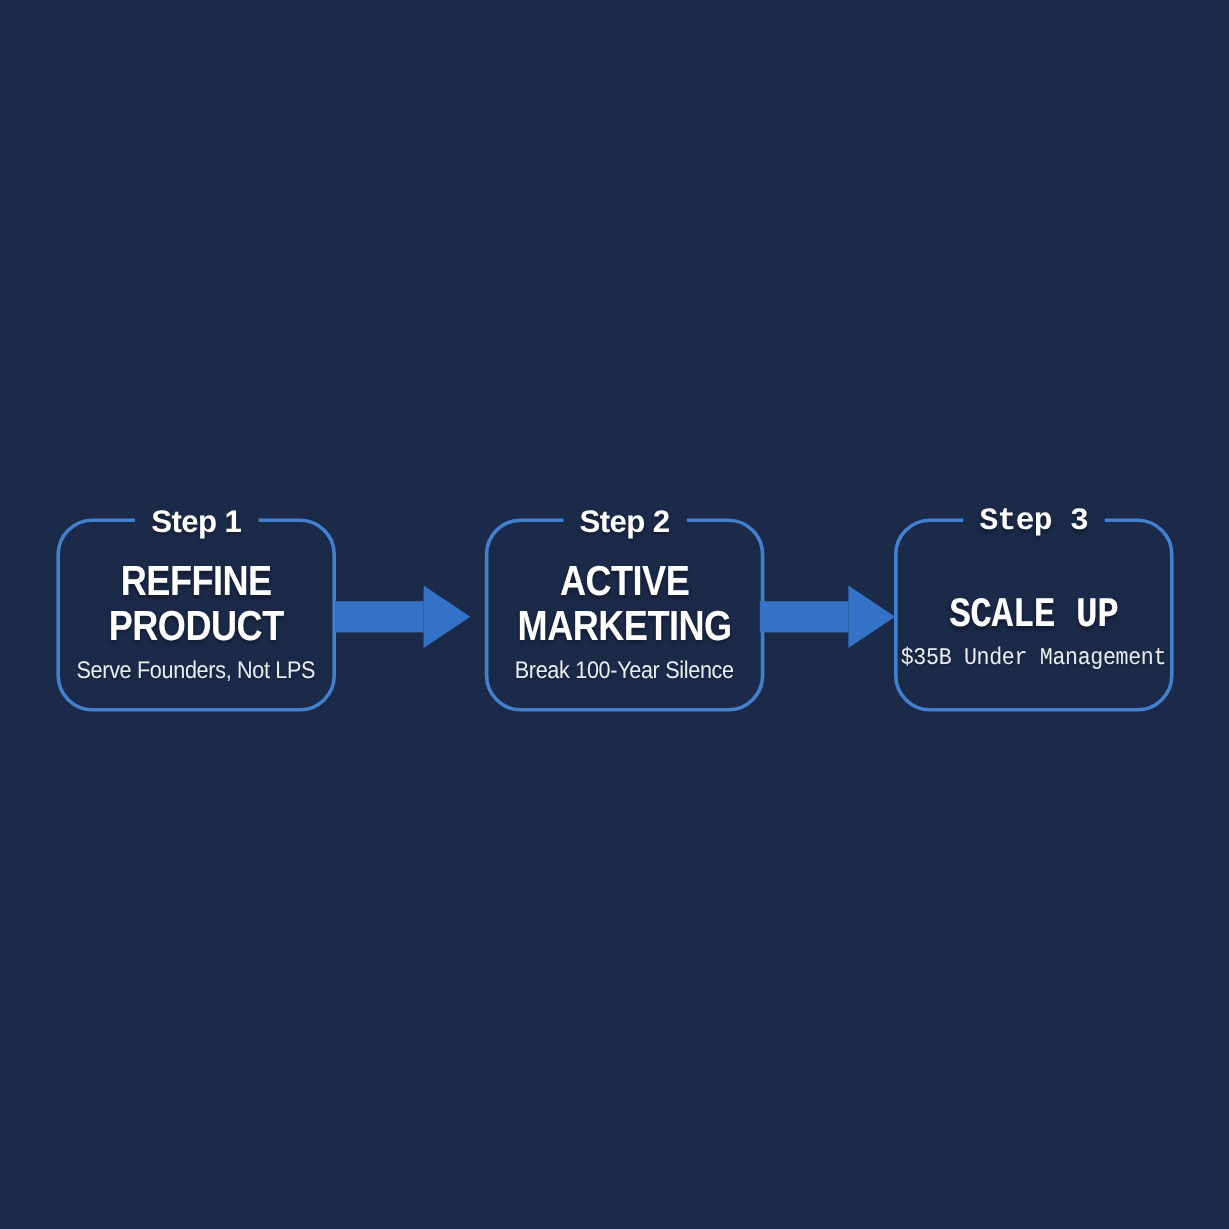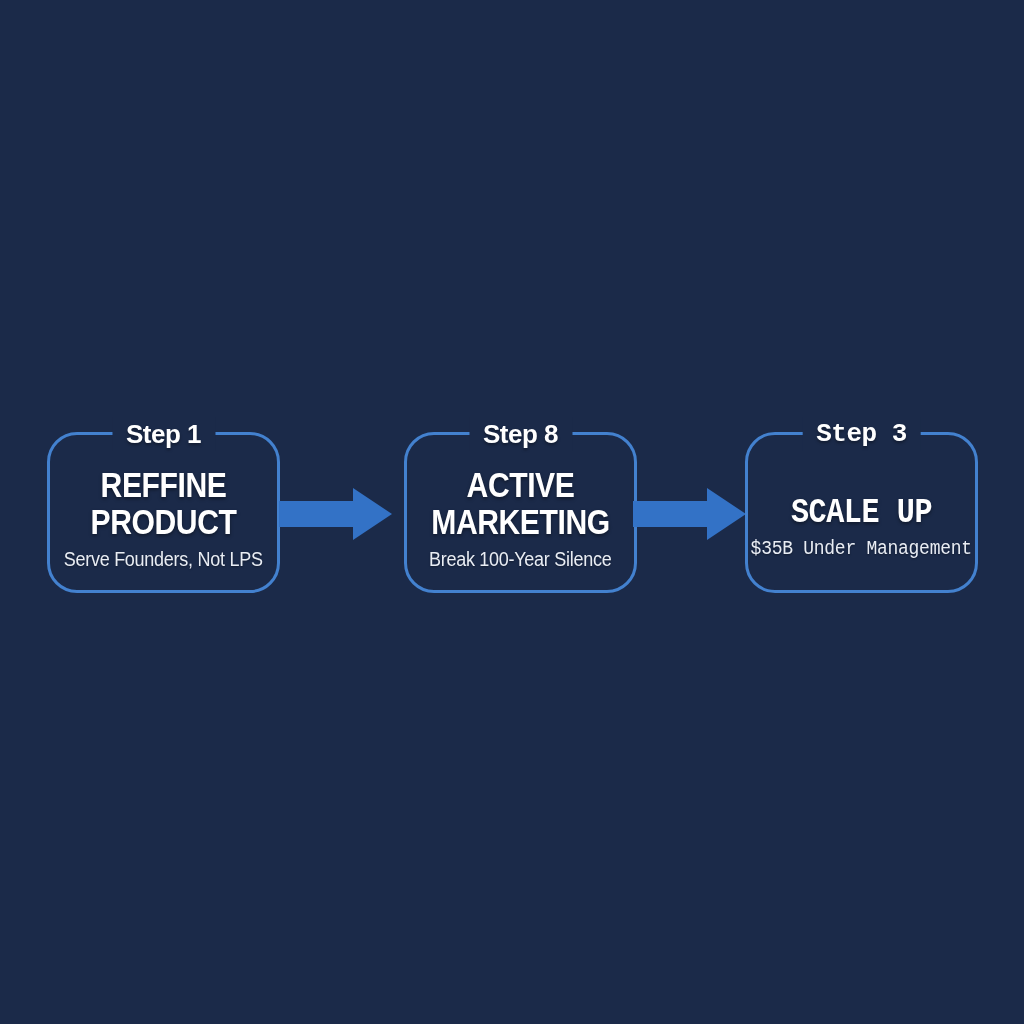--- a/index.html
+++ b/index.html
@@ -93,21 +93,21 @@
     <div class="step-title">REFFINE PRODUCT</div>
     <div class="step-subtitle">Serve Founders, Not LPS</div>
   </div>
 
   <svg class="arrow a1" viewBox="0 0 114 56" xmlns="http://www.w3.org/2000/svg">
     <rect x="0" y="15" width="74" height="26" fill="var(--arrow)"></rect>
     <polygon points="74,2 113,28 74,54" fill="var(--arrow)"></polygon>
   </svg>
 
   <div class="step-box b2">
-    <span class="step-label">Step 8</span>
+    <span class="step-label">Step 2</span>
     <div class="step-title">ACTIVE MARKETING</div>
     <div class="step-subtitle">Break 100-Year Silence</div>
   </div>
 
   <svg class="arrow a2" viewBox="0 0 114 56" xmlns="http://www.w3.org/2000/svg">
     <rect x="0" y="15" width="74" height="26" fill="var(--arrow)"></rect>
     <polygon points="74,2 113,28 74,54" fill="var(--arrow)"></polygon>
   </svg>
 
   <div class="step-box b3">

